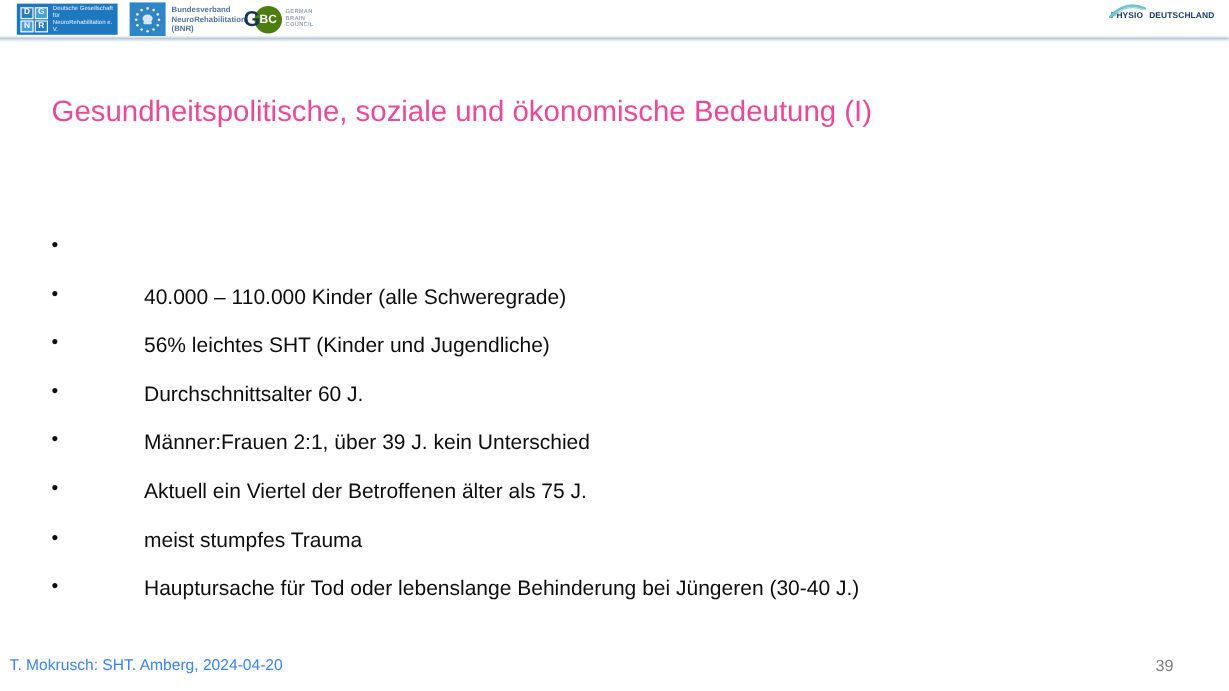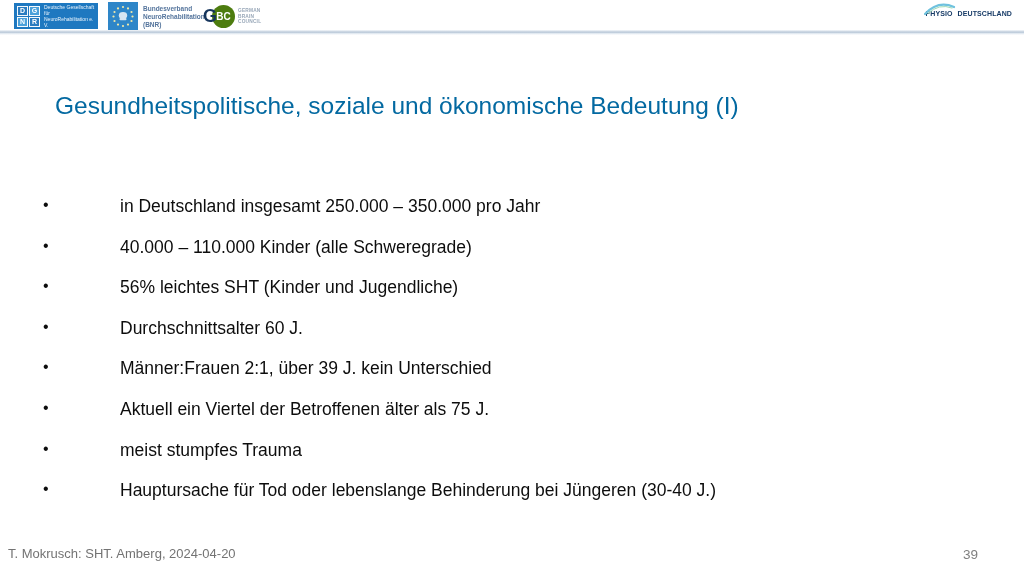--- a/index.html
+++ b/index.html
@@ -39,29 +39,29 @@
   .gbc-text{margin-left:3px;color:#98a7b8;font-size:4.8px;line-height:5.6px;font-weight:bold;letter-spacing:.2px;}
 
   
   .physio{position:absolute;right:12px;top:10px;display:flex;align-items:center;gap:3px;
           color:#163a66;font-size:7px;font-weight:bold;letter-spacing:.1px;}
   .physio-word1{position:relative;padding-right:2px;}
   .physio-swoosh{position:absolute;left:-2px;top:-7px;width:34px;height:12px;}
 
   
   .title{
-    position:absolute;left:43px;top:80px;margin:12px;font-size:24.5px;font-weight:normal;
-    color:#0369a1;white-space:nowrap;
+    position:absolute;left:43px;top:80px;margin:0;font-size:24.5px;font-weight:normal;
+    color:#ec4899;white-space:nowrap;
   }
   .bullets{position:absolute;left:43px;top:196px;margin:0;padding:0;list-style:none;width:940px;}
   .bullets li{display:flex;align-items:flex-start;height:40.6px;font-size:17.5px;color:#0d0d0d;}
   .bullet-dot{width:77px;flex:0 0 77px;font-size:16px;}
   .bullet-text{white-space:nowrap;}
 
-  .footer-source{position:absolute;left:8px;top:546px;font-size:13px;color:#737373;}
+  .footer-source{position:absolute;left:8px;top:546px;font-size:13px;color:#3b82f6;}
   .page-number{position:absolute;left:963px;top:547px;font-size:13.5px;color:#7f7f7f;}
 </style>
 </head>
 <body>
 
 <div class="slide">
 
   <div class="logo-bar">
 
     <div class="dgnr">
@@ -130,21 +130,20 @@
 
   </div>
 
   <div class="divider"></div>
 
   <h1 class="title">Gesundheitspolitische, soziale und ökonomische Bedeutung (I)</h1>
 
   <ul class="bullets">
     <li>
       <span class="bullet-dot">•</span>
-      <span class="bullet-text">in Deutschland insgesamt 250.000 – 350.000 pro Jahr</span>
     </li>
     <li>
       <span class="bullet-dot">•</span>
       <span class="bullet-text">40.000 – 110.000 Kinder (alle Schweregrade)</span>
     </li>
     <li>
       <span class="bullet-dot">•</span>
       <span class="bullet-text">56% leichtes SHT (Kinder und Jugendliche)</span>
     </li>
     <li>

